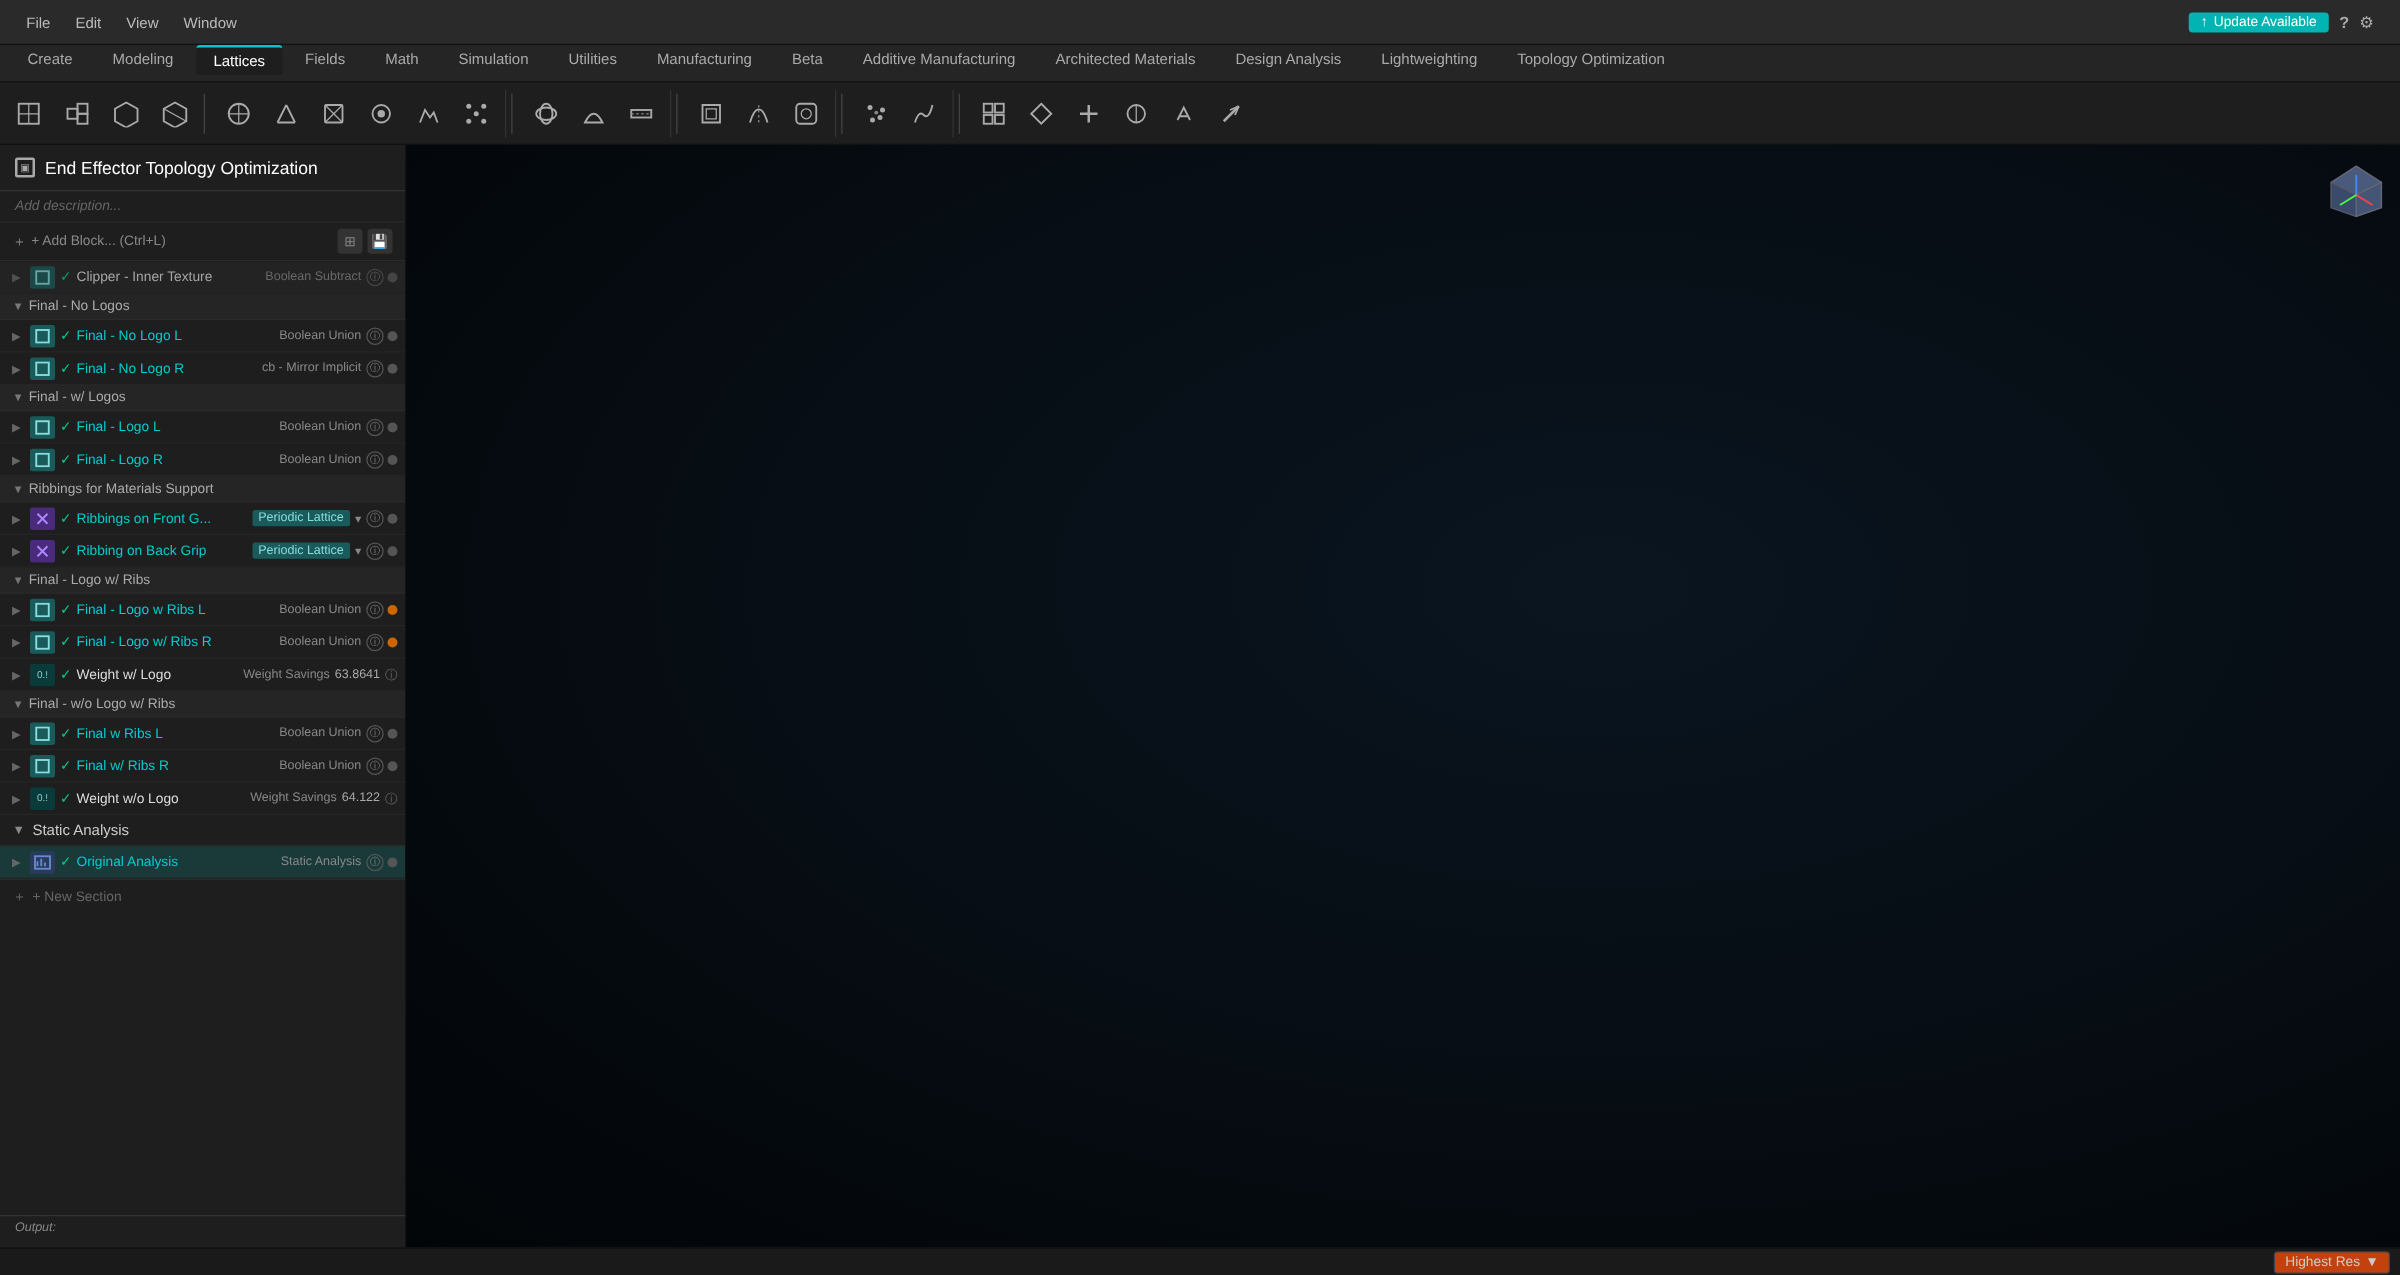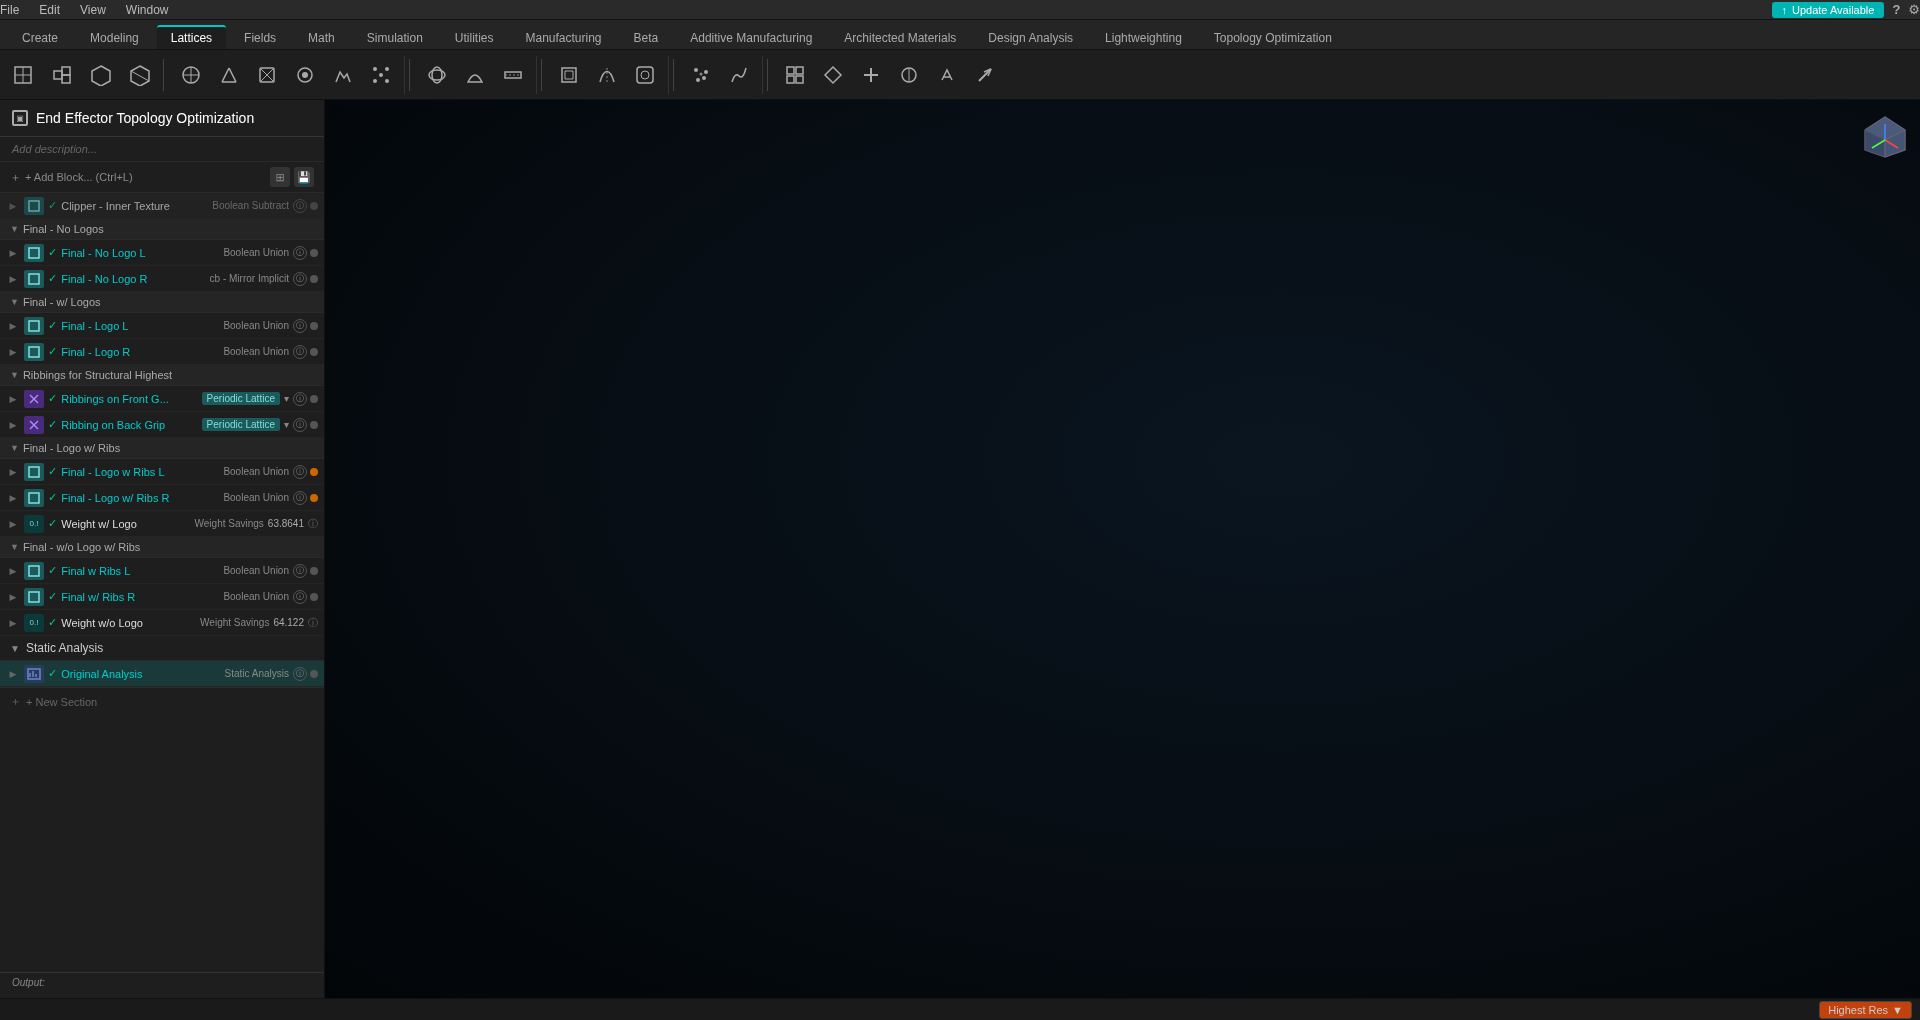--- a/index.html
+++ b/index.html
@@ -13,22 +13,22 @@
       overflow: hidden;
       display: flex;
       flex-direction: column;
     }
 
     
     .top-bar {
       background: #2a2a2a;
       display: flex;
       align-items: center;
-      height: 20px;
-      padding: 0 0;
+      height: 36px;
+      padding: 0 21px;
       border-bottom: 1px solid #111;
       justify-content: space-between;
     }
     .top-bar-left { display: flex; gap: 20px; }
     .top-bar-item { color: #bbb; font-size: 12px; cursor: pointer; }
     .update-btn {
       background: #00b4b4;
       color: #fff;
       border: none;
       padding: 2px 10px;
@@ -37,21 +37,21 @@
       cursor: pointer;
       display: flex;
       align-items: center;
       gap: 5px;
     }
 
     
     .tabs-bar {
       background: #252525;
       display: flex;
-      align-items: flex-end;
+      align-items: flex-start;
       height: 30px;
       border-bottom: 1px solid #111;
       padding: 0 8px;
       gap: 4px;
     }
     .tab {
       padding: 4px 14px;
       color: #aaa;
       cursor: pointer;
       border-radius: 3px 3px 0 0;
@@ -731,21 +731,21 @@
         <span class="row-name cyan">Final - Logo R</span>
         <span class="row-type">Boolean Union</span>
         <div class="row-actions">
           <div class="row-circle">ⓘ</div>
           <div class="row-dot"></div>
         </div>
       </div>
 
       <div class="section-header">
         <span class="chevron">▼</span>
-        <span>Ribbings for Structural Highest</span>
+        <span>Ribbings for Materials Support</span>
       </div>
       <div class="block-row">
         <span class="row-expand">▶</span>
         <div class="row-icon purple">
             <svg width="12" height="12" viewBox="0 0 12 12">
               <line x1="2" y1="2" x2="10" y2="10" stroke="#aa88ff" stroke-width="1.5"></line>
               <line x1="10" y1="2" x2="2" y2="10" stroke="#aa88ff" stroke-width="1.5"></line>
             </svg>
           </div>
         <span class="row-check">✓</span>

